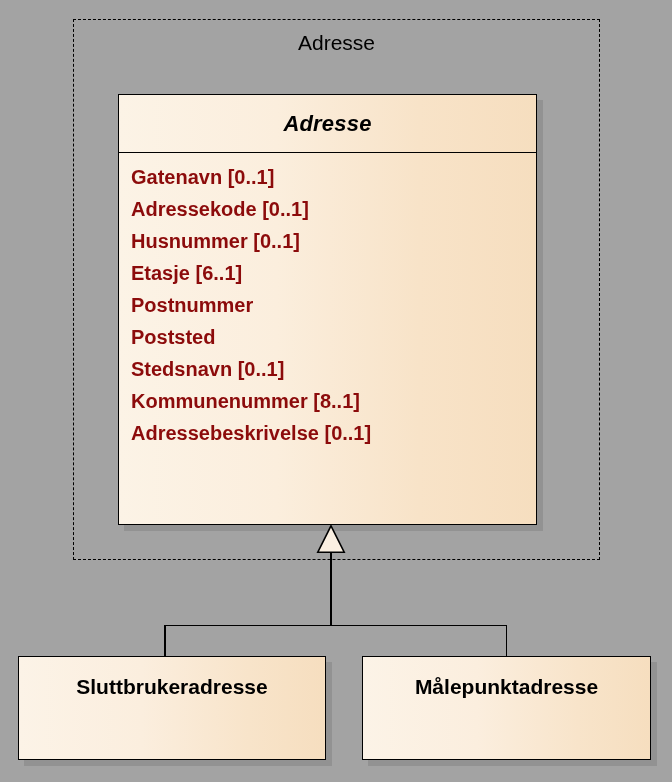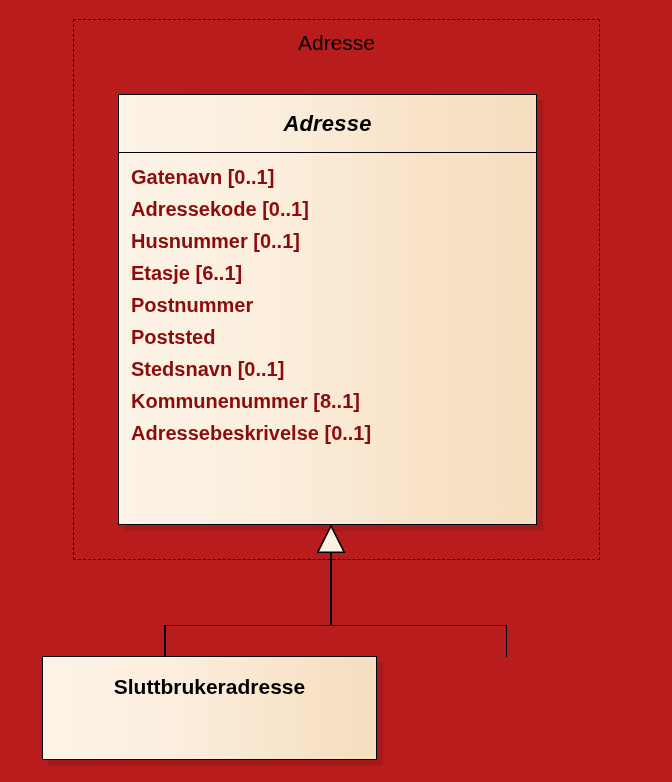--- a/index.html
+++ b/index.html
@@ -7,21 +7,21 @@
     padding: 0;
     background: #ffffff;
   }
   body {
     font-family: "Liberation Sans", sans-serif;
   }
   #canvas {
     position: relative;
     width: 672px;
     height: 782px;
-    background: #b91c1c;
+    background: #a3a3a3;
     overflow: hidden;
   }
 
   
   .package-frame {
     position: absolute;
     left: 73px;
     top: 19px;
     width: 527px;
     height: 541px;
@@ -143,21 +143,21 @@
     height: 104px;
     border: 1.5px solid #000000;
     box-sizing: border-box;
     background: linear-gradient(to right, #fcf3e7 0%, #fbeede 40%, #f8e4ca 75%, #f6debf 100%);
     box-shadow: 6px 6px 0 0 rgba(0,0,0,0.10);
     display: flex;
     align-items: flex-start;
     justify-content: center;
     padding-top: 18px;
   }
-  .sub-box-left  { left: 18px;  width: 335px; margin-left: 24px; }
+  .sub-box-left  { left: 18px;  width: 308px; }
   .sub-box-right { left: 362px; width: 289px; }
   .sub-box-name {
     font-size: 21px;
     font-weight: bold;
     color: #000000;
     white-space: nowrap;
   }
 </style>
 </head>
 <body>
@@ -190,14 +190,17 @@
 
   <div class="conn-stem"></div>
   <div class="conn-bar"></div>
   <div class="conn-drop-left"></div>
   <div class="conn-drop-right"></div>
 
   <div class="sub-box sub-box-left">
     <span class="sub-box-name">Sluttbrukeradresse</span>
   </div>
 
+  <div class="sub-box sub-box-right">
+    <span class="sub-box-name">Målepunktadresse</span>
+  </div>
 
 </div>
 
 </body></html>

